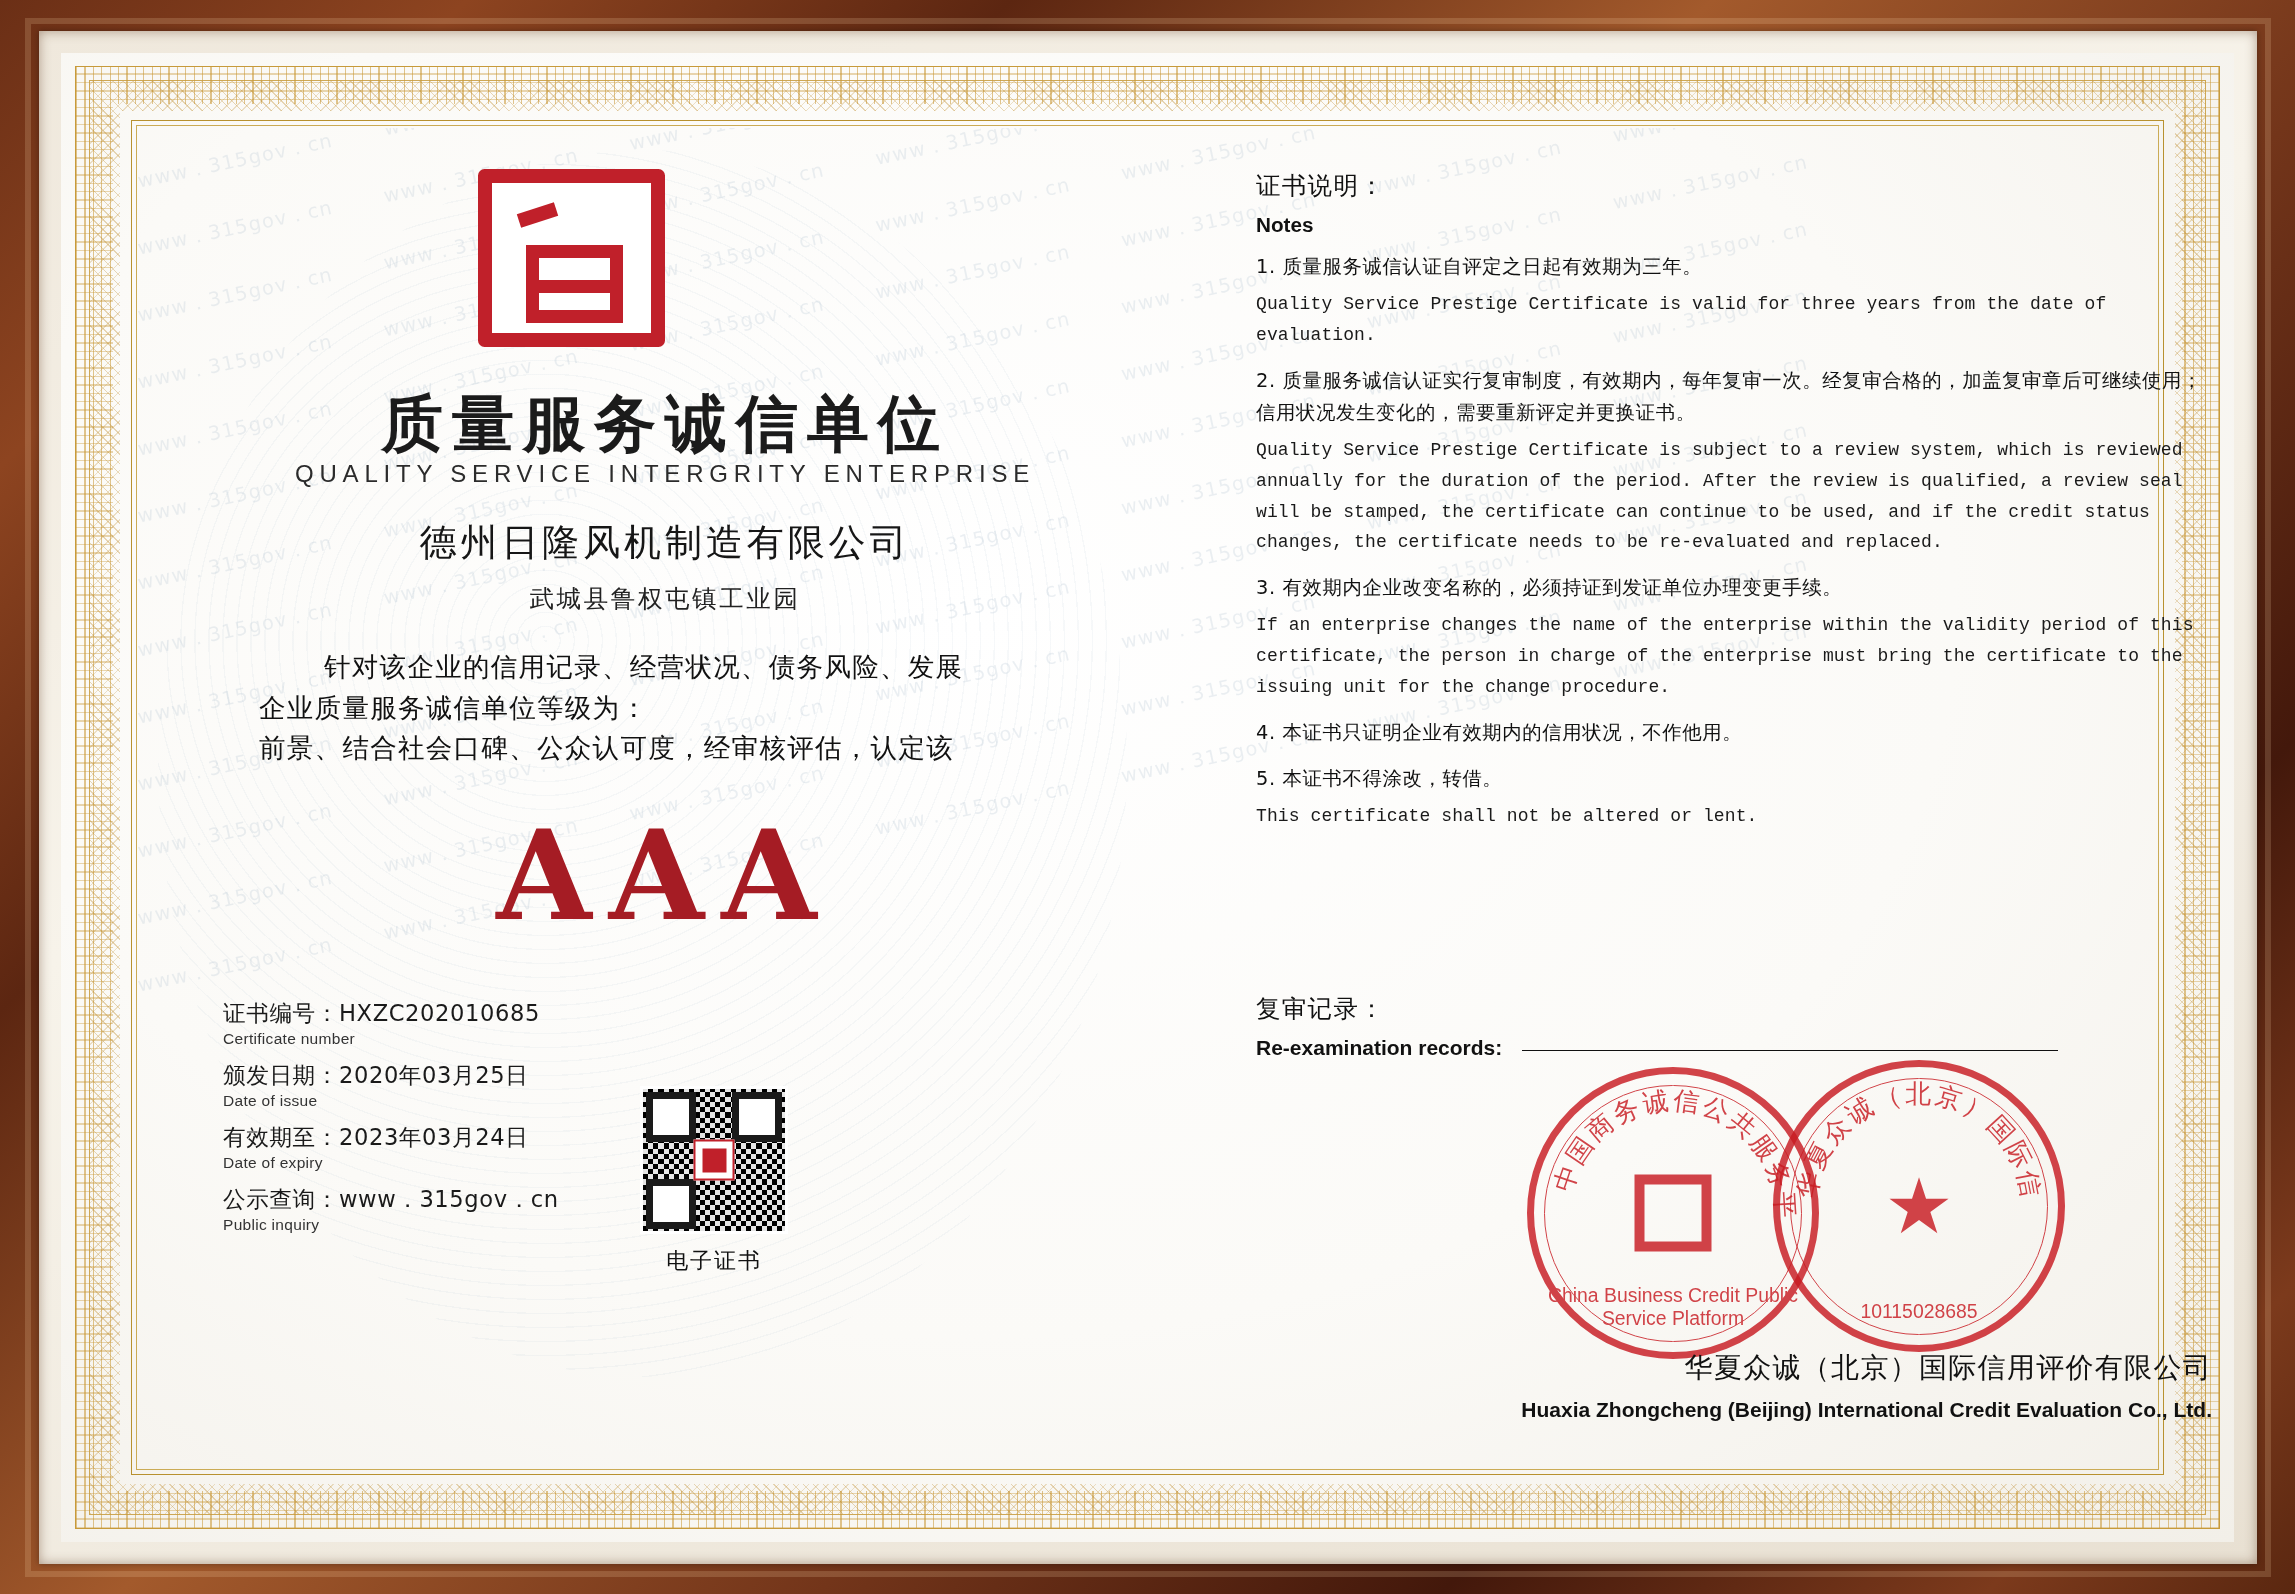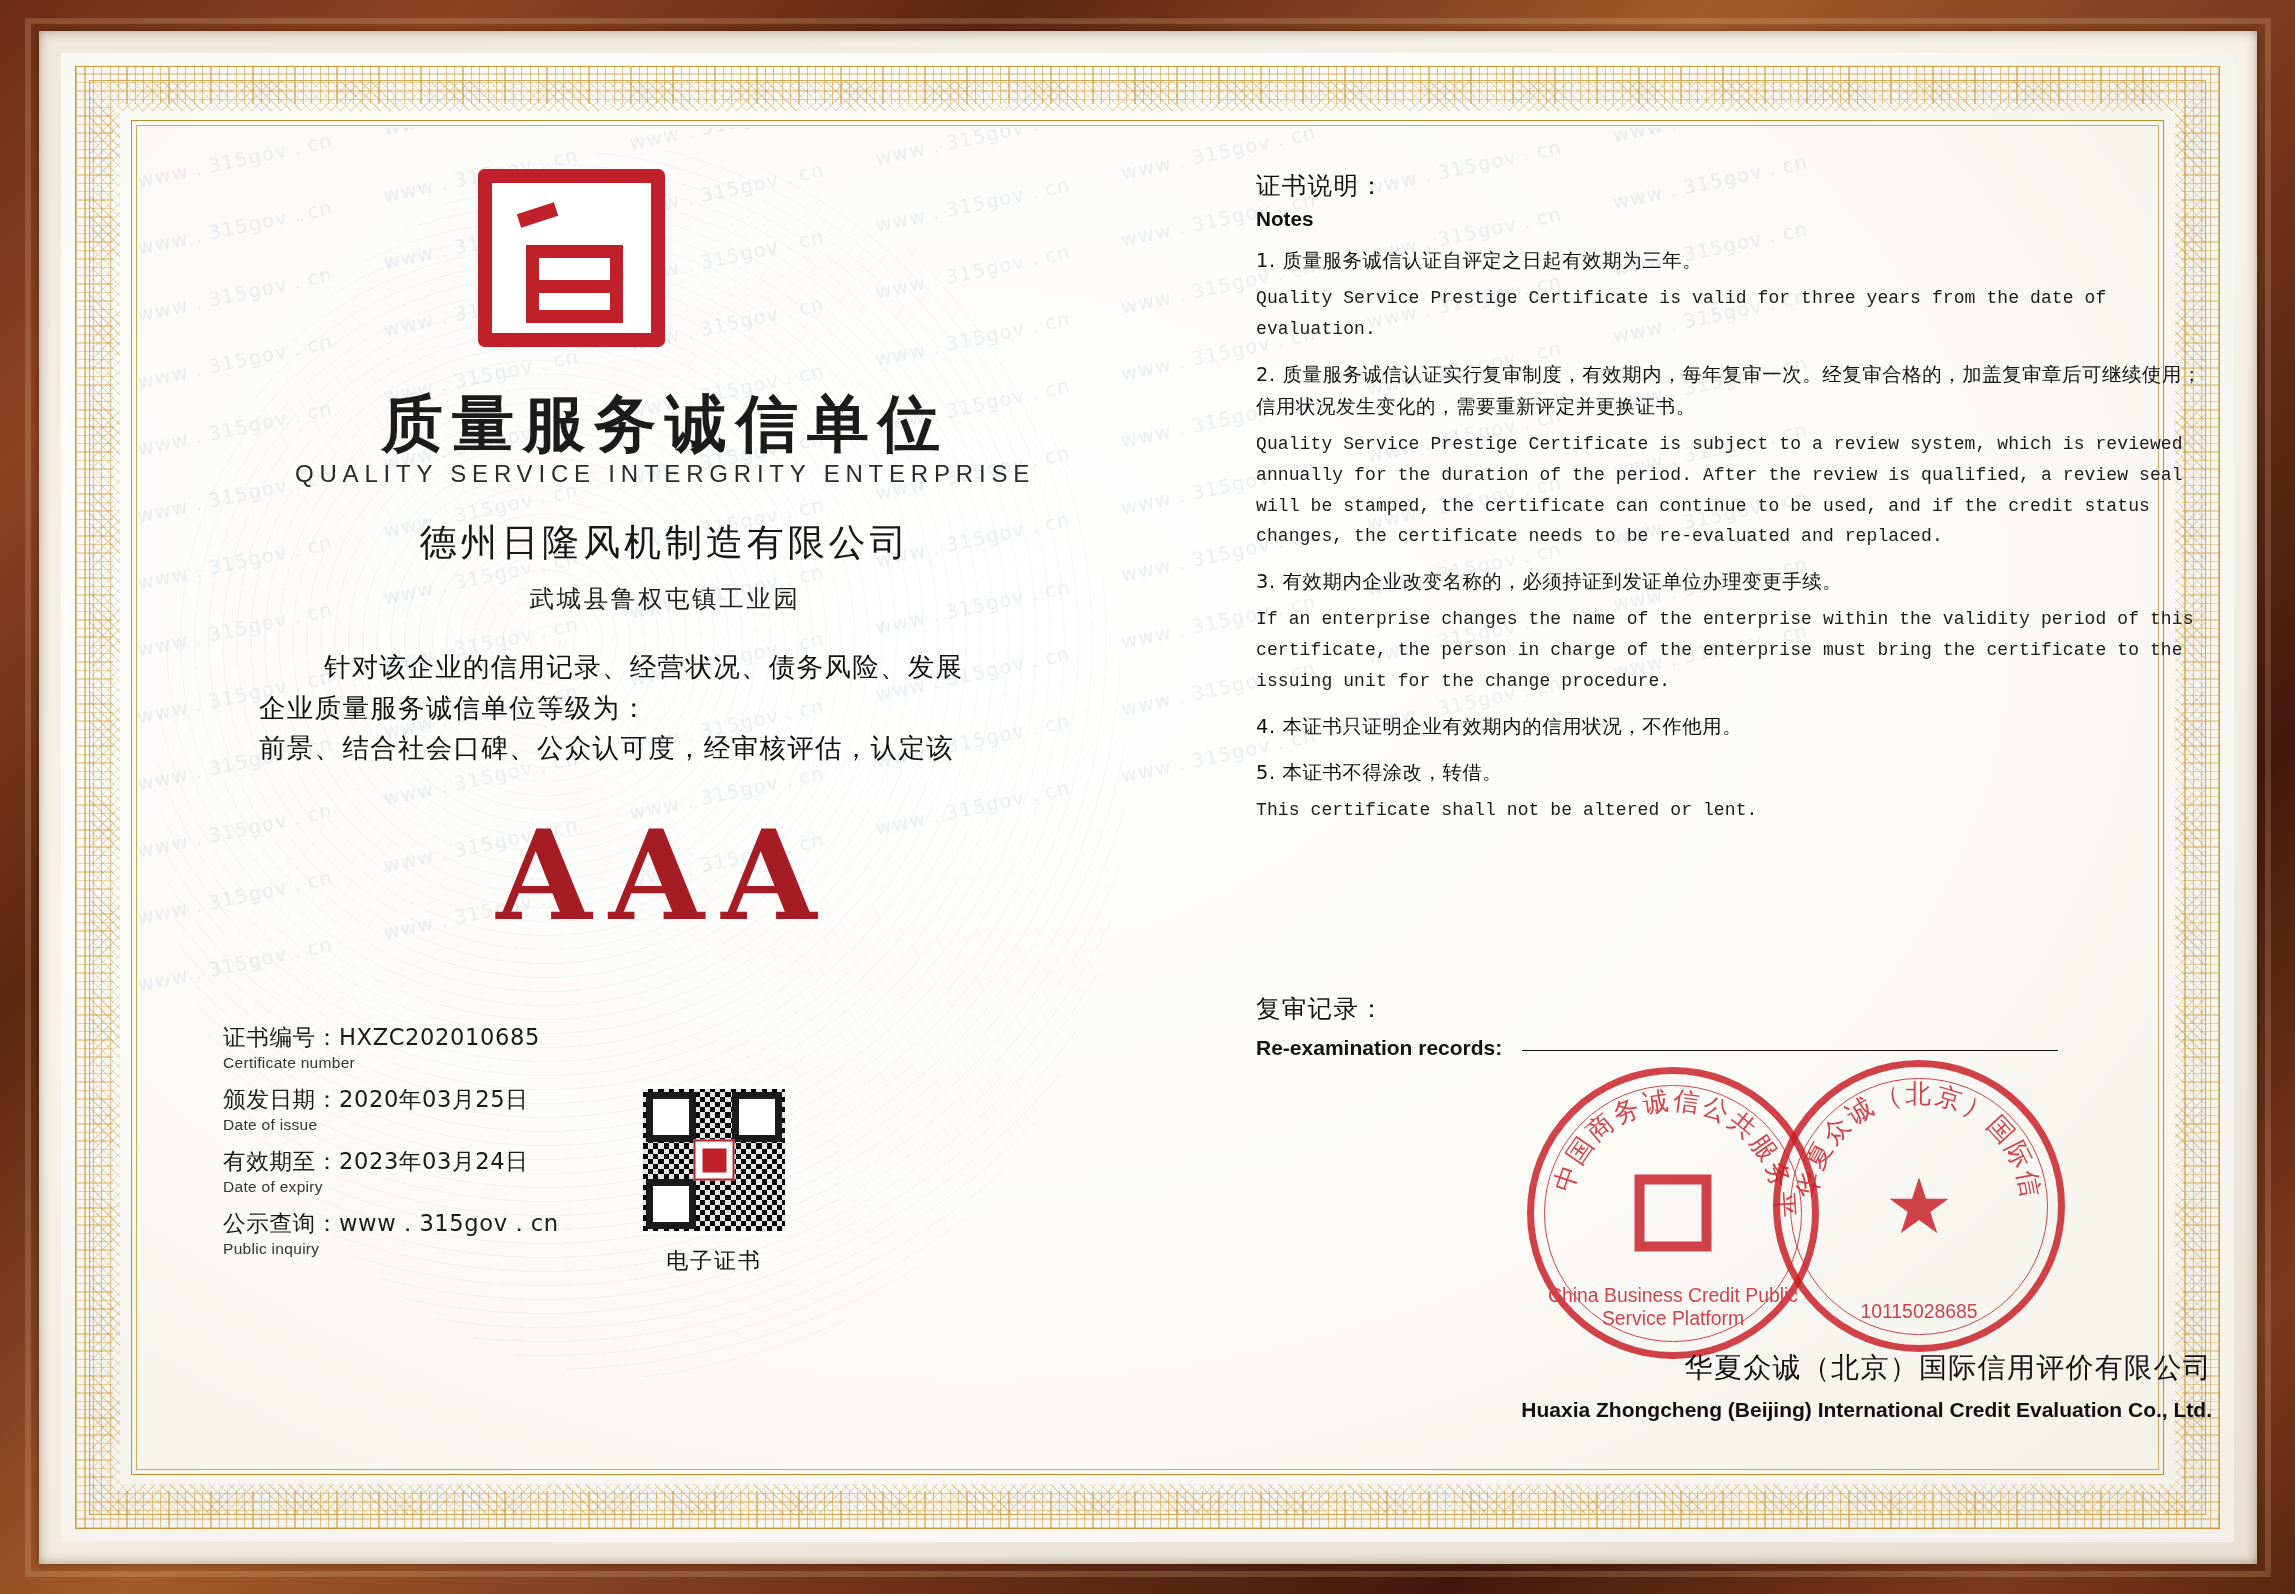--- a/index.html
+++ b/index.html
@@ -164,21 +164,20 @@
     position:absolute;left:0;top:646px;width:962px;text-align:center;
     font-family:"DejaVu Serif", serif;
     font-size:123px;line-height:1;color:#a51c24;letter-spacing:17px;
     font-weight:bold;
   }
 
   
   .meta{
     position:absolute;left:39px;top:830px;width:400px;
     color:#1a1a1a;
-    margin-top:24px;
   }
   .meta .row{margin-bottom:13px;}
   .meta .cn{font-size:22.6px;font-family:"DejaVu Sans", sans-serif;letter-spacing:0.6px;line-height:1.25;}
   .meta .en{font-size:15.5px;font-family:"Liberation Sans", sans-serif;color:#333;letter-spacing:0.3px;margin-top:2.6px;}
 
   
   .qr-wrap{position:absolute;left:446px;top:917px;width:168px;text-align:center;}
   .qr{
     width:142px;height:142px;margin:0 auto;
     background:
@@ -203,21 +202,21 @@
   .trace .c{position:absolute;width:37px;height:37px;border:10.3px solid #111;}
   .trace .c.tl{left:0;top:0;border-right:none;border-bottom:none;}
   .trace .c.tr{right:0;top:0;border-left:none;border-bottom:none;}
   .trace .c.bl{left:0;bottom:0;border-right:none;border-top:none;}
   .trace .c.br{right:0;bottom:0;border-left:none;border-top:none;}
   .trace .mid{position:absolute;left:26px;top:26px;width:90px;height:90px;border:9px solid #111;box-sizing:border-box;}
   .trace .mid:after{content:"";position:absolute;left:17px;top:17px;right:17px;bottom:17px;border:7.7px solid #111;}
 
   
   .notes-head-cn{font-size:24.5px;color:#111;font-family:"DejaVu Sans", sans-serif;letter-spacing:1.3px;}
-  .notes-head-en{font-size:20.7px;color:#111;font-family:"Liberation Sans", sans-serif;margin-top:5px;font-weight:bold;}
+  .notes-head-en{font-size:20.7px;color:#111;font-family:"Liberation Sans", sans-serif;margin-top:11px;font-weight:bold;}
   .note-cn{font-size:19.4px;color:#111;font-family:"DejaVu Sans", sans-serif;line-height:1.62;margin-top:14px;letter-spacing:0.6px;}
   .note-en{font-size:18px;color:#1a1a1a;font-family:"Liberation Mono", monospace;line-height:1.72;margin-top:6.5px;letter-spacing:0.1px;}
 
   .reexam{position:absolute;left:0;top:823px;width:956px;}
   .reexam .cn{font-size:24.5px;font-family:"DejaVu Sans", sans-serif;color:#111;letter-spacing:1.3px;}
   .reexam .en{font-size:21px;font-family:"Liberation Sans", sans-serif;color:#111;margin-top:10.3px;font-weight:bold;display:inline-block;}
   .reexam .line{display:inline-block;width:536px;border-bottom:1.9px solid #111;margin-left:17px;vertical-align:3.9px;}
 
   
   .seal{

